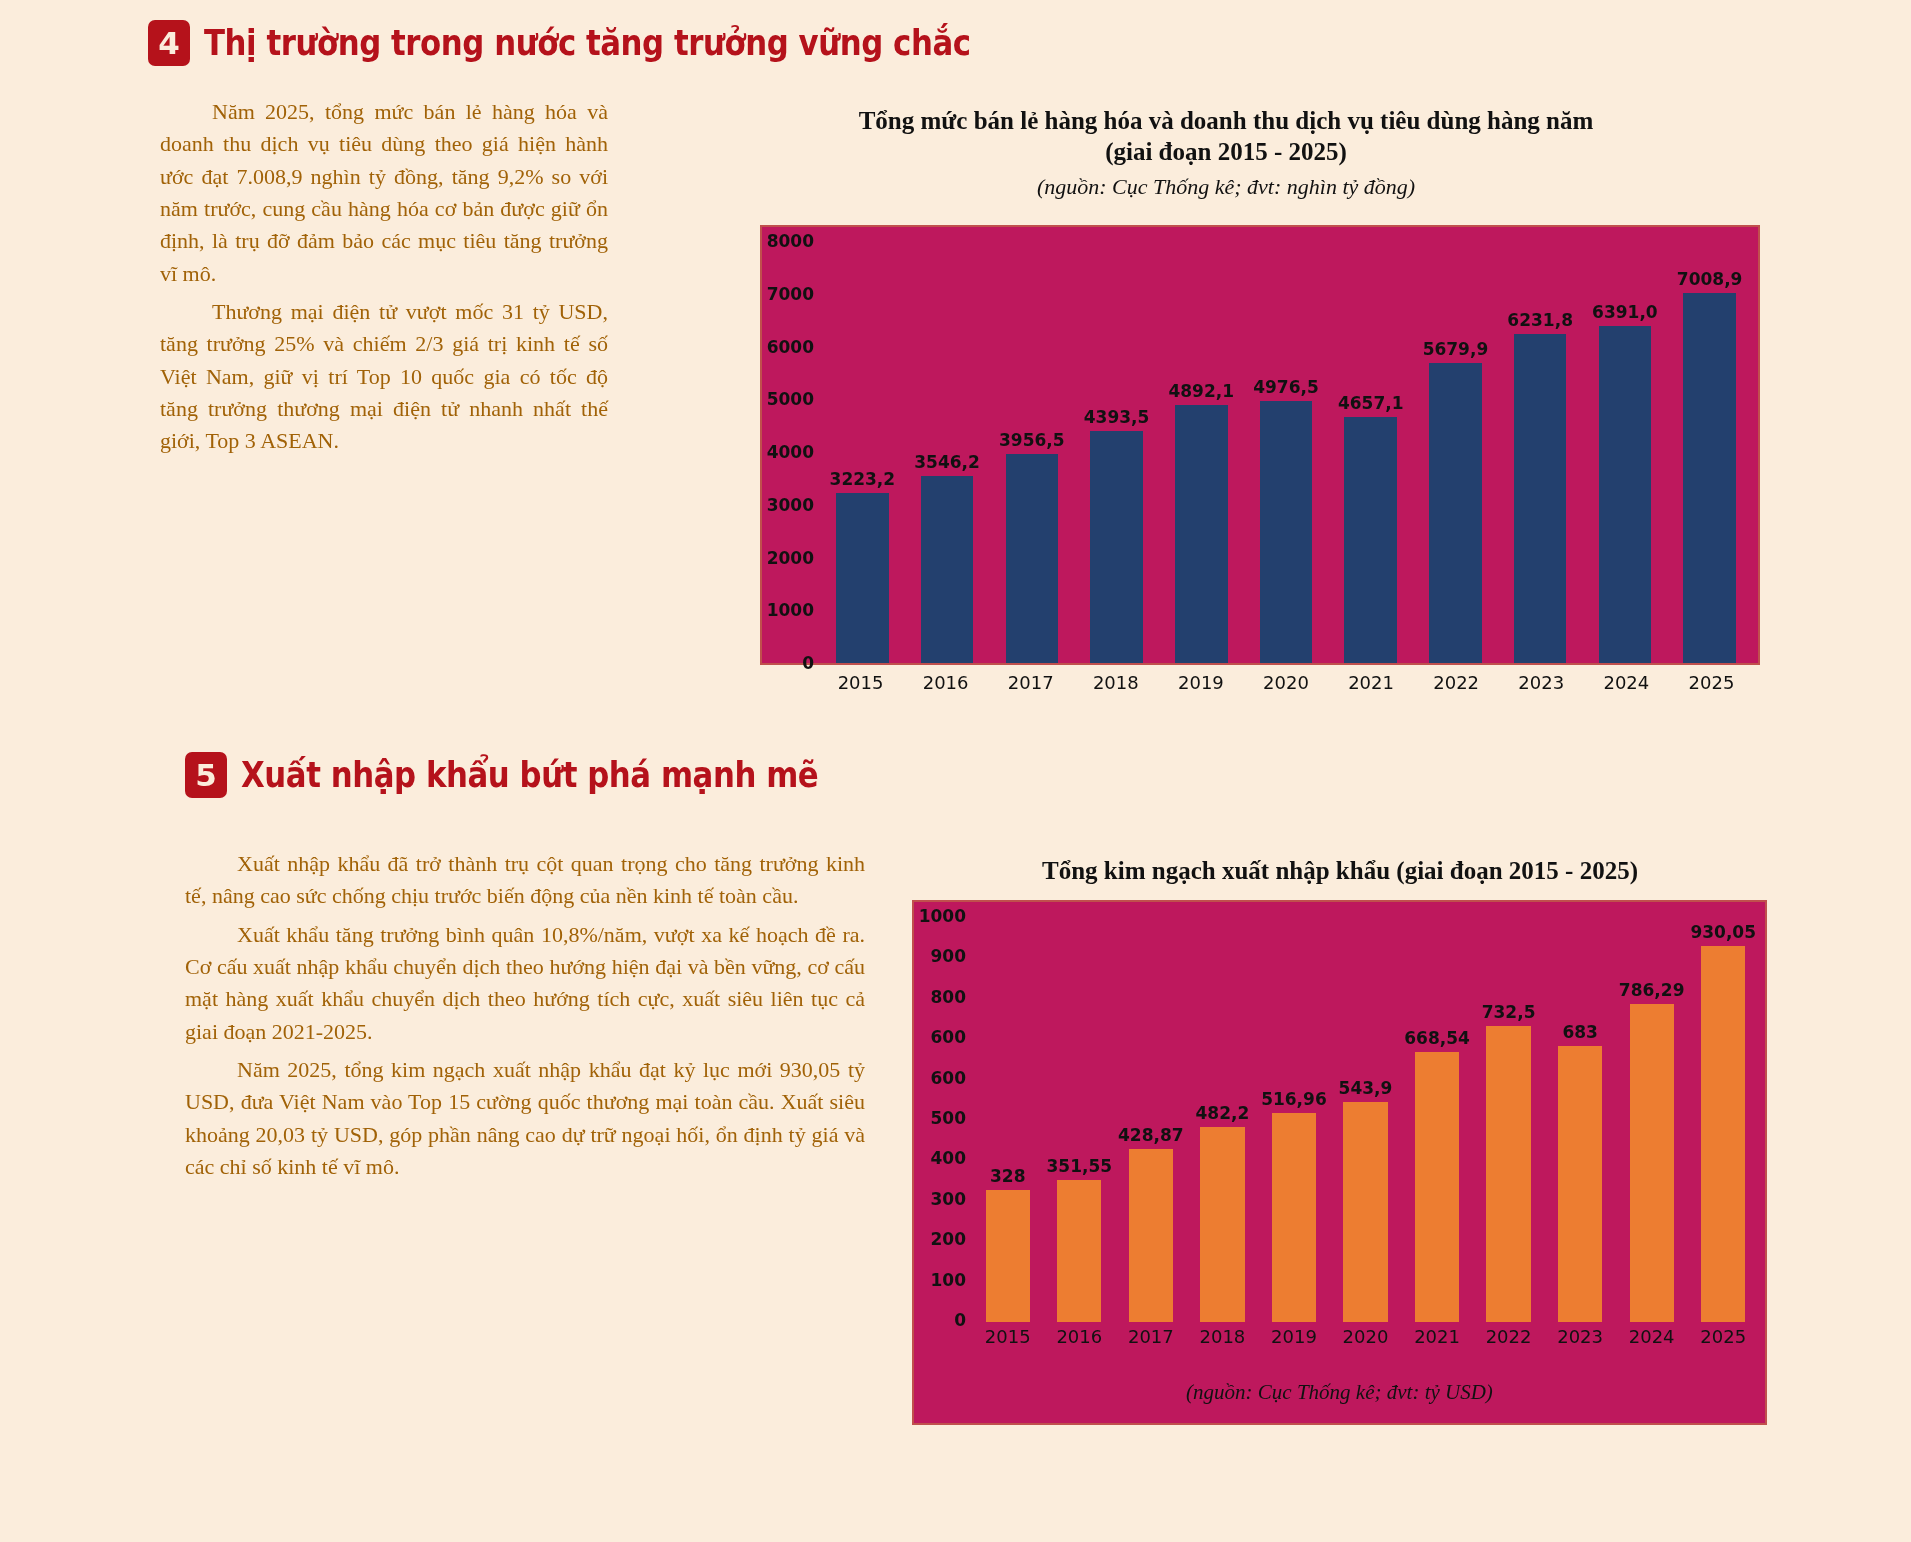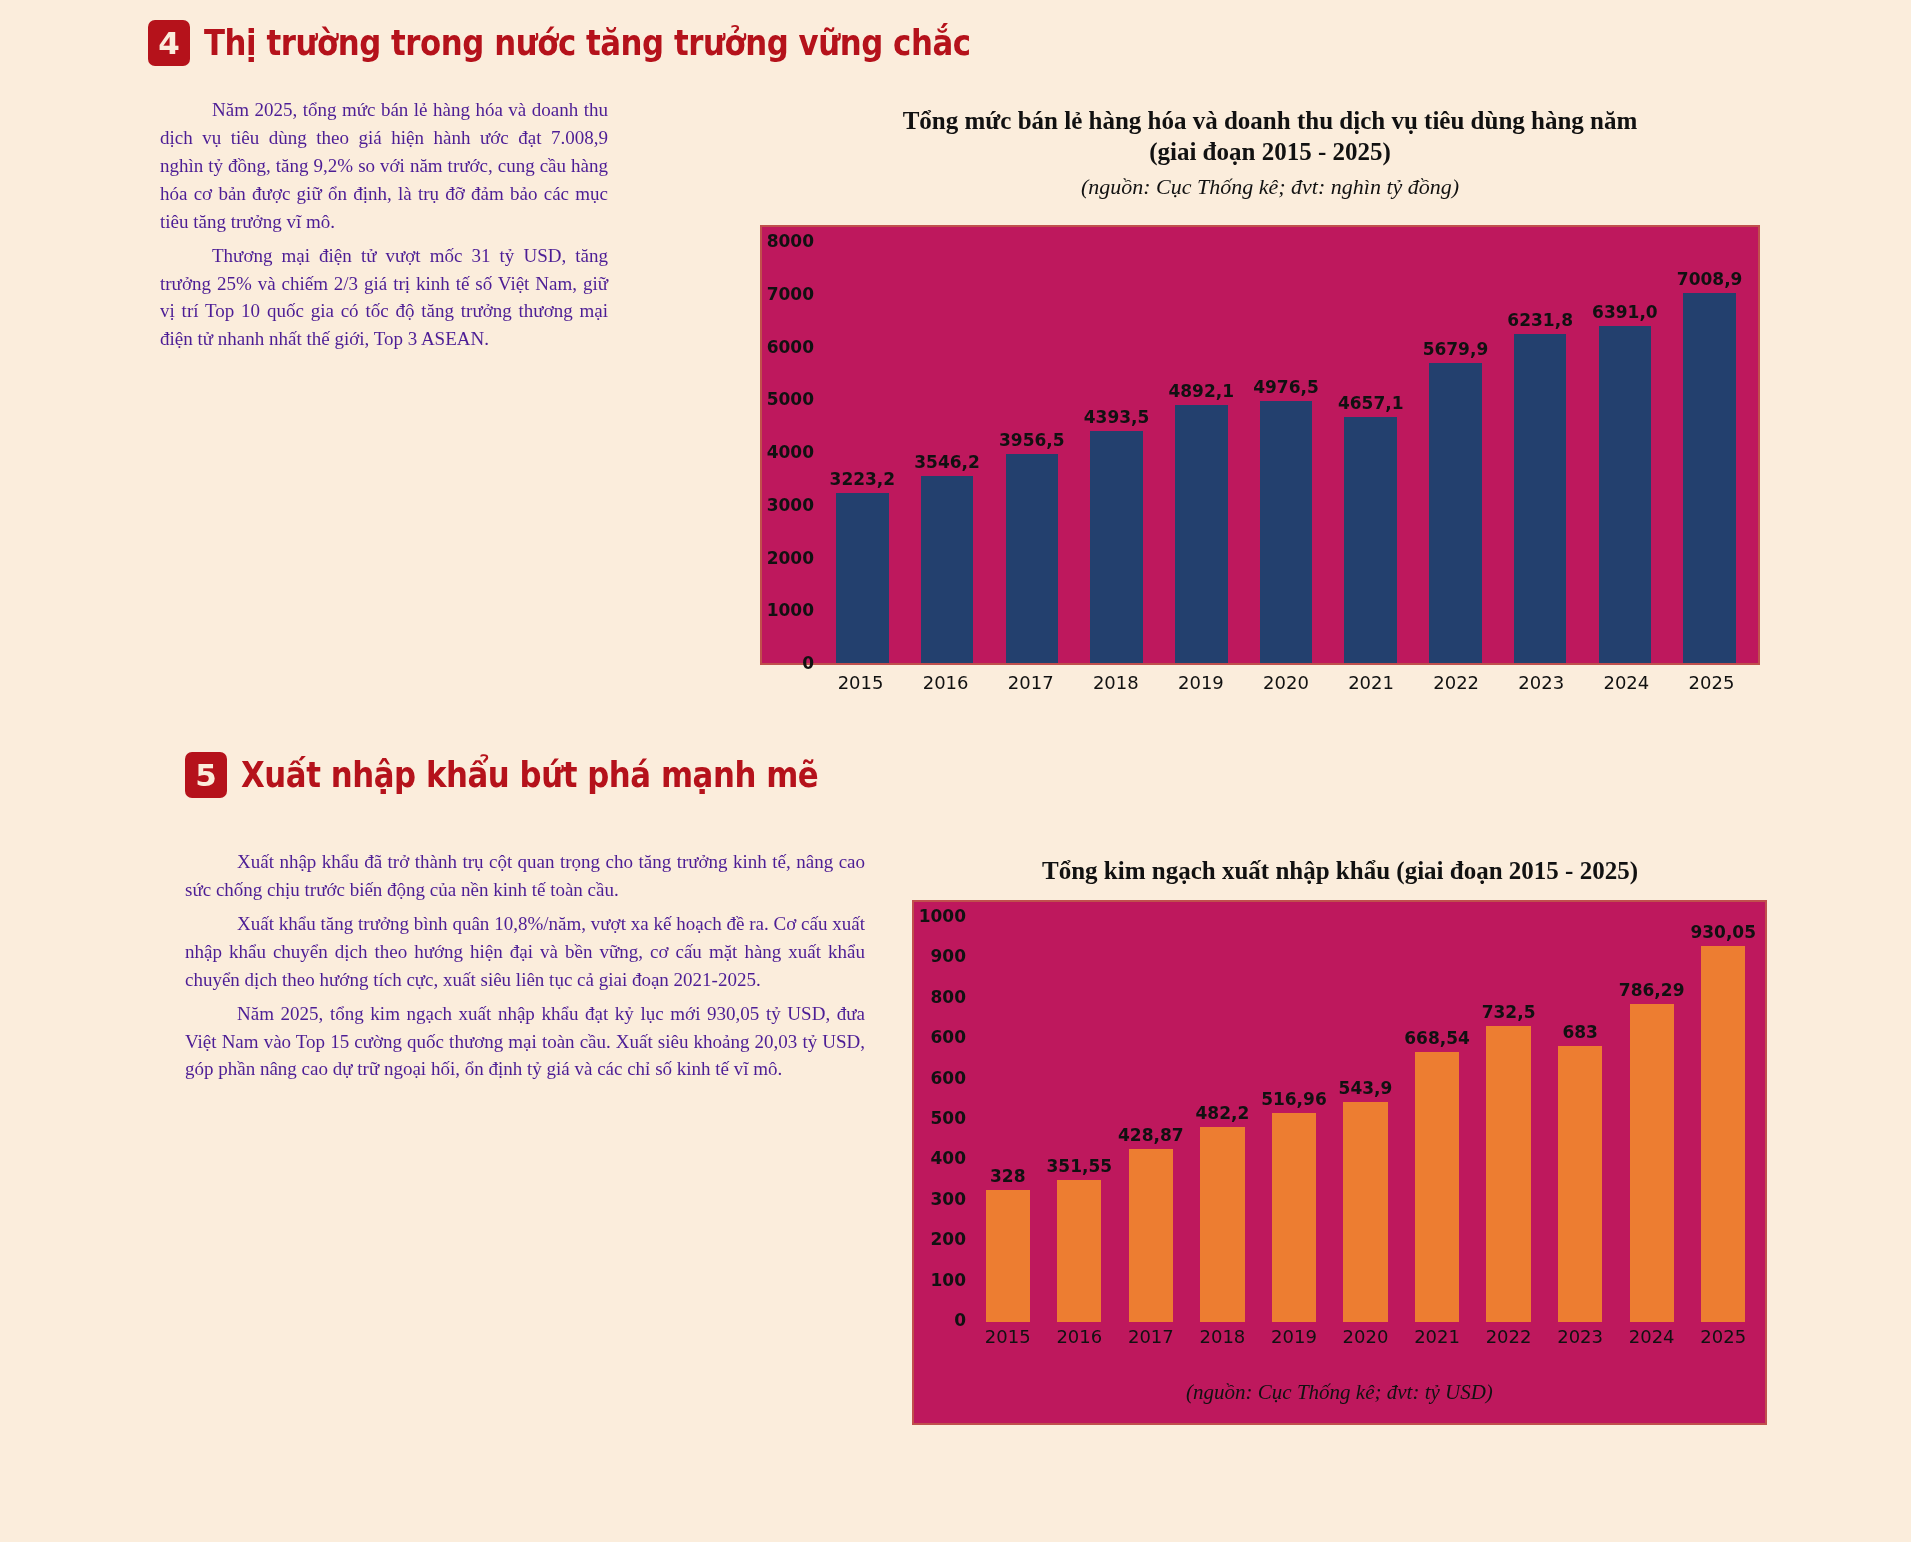--- a/index.html
+++ b/index.html
@@ -20,21 +20,21 @@
     font-size:31px;display:flex;align-items:center;justify-content:center;
     flex:0 0 auto;
   }
   .sec-title{
     color:#b5121b;font-family:"DejaVu Sans", sans-serif;font-weight:bold;
     font-size:35px;letter-spacing:-0.5px;white-space:nowrap;
     transform:scaleX(0.88);transform-origin:left center;
   }
 
   
-  .col-text{font-size:19px;line-height:1.47;color:#4c1d95;text-align:justify;}
+  .col-text{font-size:22px;line-height:1.47;color:#a16207;text-align:justify;}
   .col-text p{margin:0 0 6px 0;text-indent:52px;}
 
   
   .chart-box{
     border:2px solid #c0504d;background:#be185d;
     box-sizing:border-box;position:relative;
   }
   .chart-title{
     text-align:center;font-weight:bold;font-size:25px;color:#111;
     line-height:1.25;
@@ -73,21 +73,21 @@
   <div class="sec-head" style="position:absolute;left:148px;top:20px;">
     <div class="badge">4</div>
     <div class="sec-title">Thị trường trong nước tăng trưởng vững chắc</div>
   </div>
 
   <div class="col-text" style="position:absolute;left:160px;top:96px;width:448px;">
     <p>Năm 2025, tổng mức bán lẻ hàng hóa và doanh thu dịch vụ tiêu dùng theo giá hiện hành ước đạt 7.008,9 nghìn tỷ đồng, tăng 9,2% so với năm trước, cung cầu hàng hóa cơ bản được giữ ổn định, là trụ đỡ đảm bảo các mục tiêu tăng trưởng vĩ mô.</p>
     <p>Thương mại điện tử vượt mốc 31 tỷ USD, tăng trưởng 25% và chiếm 2/3 giá trị kinh tế số Việt Nam, giữ vị trí Top 10 quốc gia có tốc độ tăng trưởng thương mại điện tử nhanh nhất thế giới, Top 3 ASEAN.</p>
   </div>
 
-  <div style="position:absolute;left:770px;top:105px;width:1000px;">
+  <div style="position:absolute;left:726px;top:105px;width:1000px;">
     <div class="chart-title">Tổng mức bán lẻ hàng hóa và doanh thu dịch vụ tiêu dùng hàng năm</div>
     <div class="chart-title">(giai đoạn 2015 - 2025)</div>
     <div class="chart-src" style="margin-top:6px;">(nguồn: Cục Thống kê; đvt: nghìn tỷ đồng)</div>
   </div>
 
   <div class="chart-box" style="left:760px;top:225px;width:1000px;height:440px;position:absolute;">
     <div class="plot" id="plot1">
       <div class="yaxis" id="y1">
           <div class="ytick" style="top: 14px;">8000</div>
           <div class="ytick" style="top: 66.75px;">7000</div>

